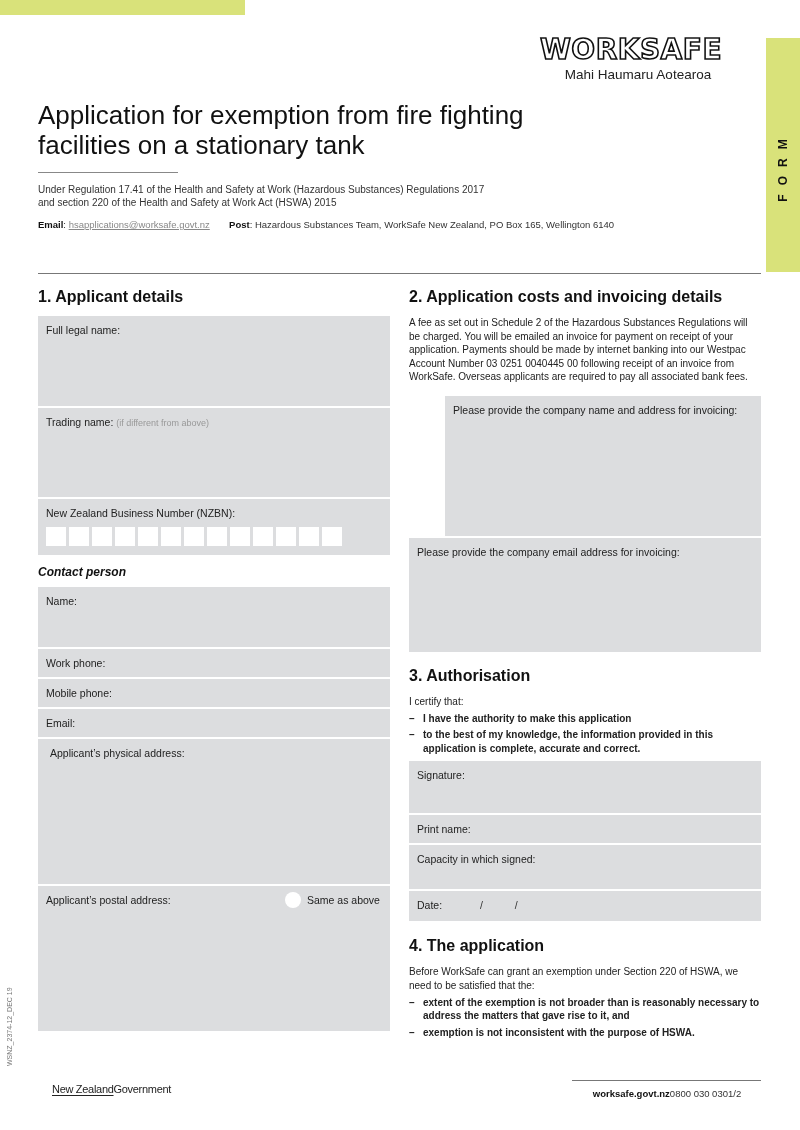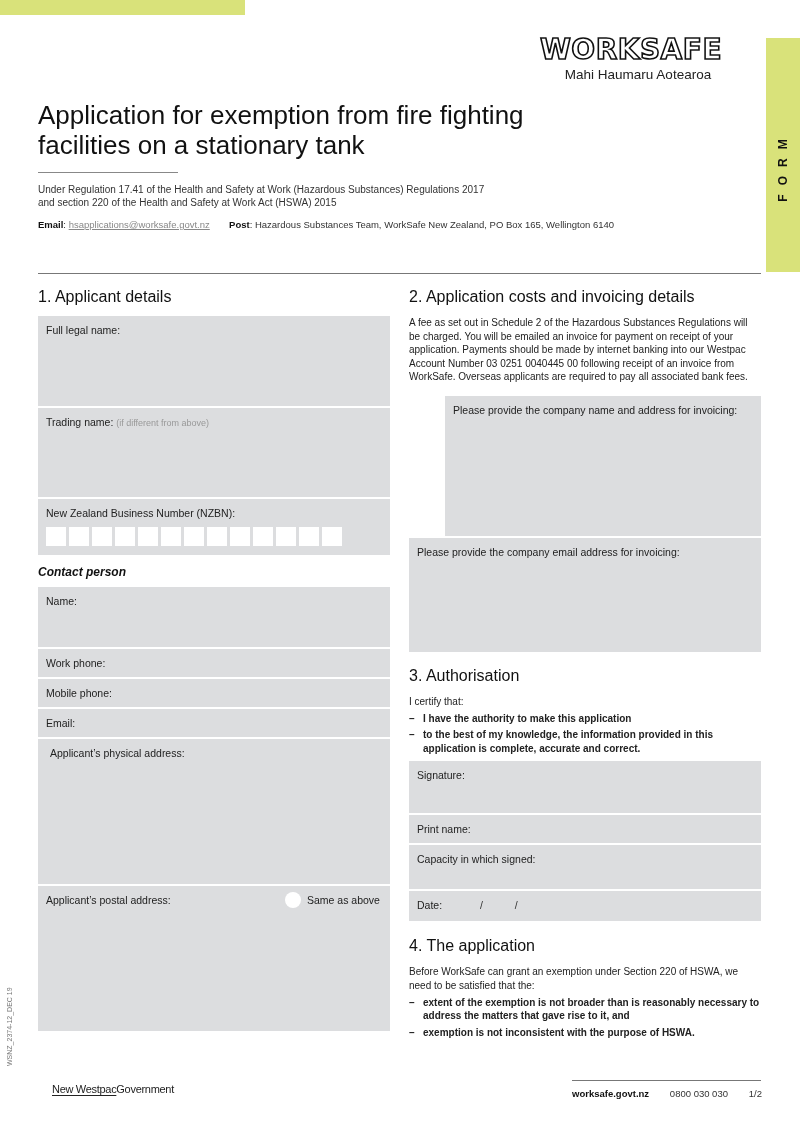--- a/index.html
+++ b/index.html
@@ -20,42 +20,42 @@
   .contact-line { position: absolute; left: 38px; top: 219px; font-size: 9.5px; color: #333; white-space: nowrap; }
   .contact-line b { color: #111; }
   .email-link { color: #888; text-decoration: underline; }
   .contact-line .gap { display:inline-block; width: 14px; }
   .header-rule { position: absolute; left: 38px; top: 273px; width: 723px; height: 1px; background: #777; }
 
   .col { position: absolute; }
   .col-left { left: 38px; top: 288px; width: 352px; }
   .col-right { left: 409px; top: 288px; width: 352px; }
 
-  h2 { font-size: 16px; font-weight: normal; color: #111; margin-bottom: 10px; }
+  h2 { font-size: 16px; font-weight: bold; color: #111; margin-bottom: 10px; }
   h3 { font-size: 12px; font-weight: bold; color: #111; margin: 6px 0 8px; font-style: italic; }
 
   .box { background: #dcdddf; position: relative; border-bottom: 2px solid #fff; padding: 8px 8px; font-size: 10.5px; color: #222; }
   .box .hint { color: #999; font-size: 9px; }
   .para { font-size: 10px; line-height: 13.6px; color: #222; }
   ul.dash { list-style: none; }
   ul.dash li { position: relative; padding-left: 14px; font-size: 10px; line-height: 13.6px; margin-top: 3px; color: #222; font-weight: bold; }
   ul.dash li::before { content: "–"; position: absolute; left: 0; }
 
   .nzbn-cells { display: flex; gap: 3px; margin-top: 8px; }
   .nzbn-cell { width: 20px; height: 19px; background: #fff; }
 
   .radio { position: absolute; width: 16px; height: 16px; border-radius: 50%; background: #fff; }
   .date-sep { color: #333; margin: 0 4px; }
   .date-field { display:inline-block; width: 18px; height: 10px; }
 
   .footer-code { position: absolute; left: 6px; top: 1066px; transform-origin: left top; transform: rotate(-90deg); font-size: 7px; color: #777; white-space: nowrap; }
   .nzgov { position: absolute; left: 52px; top: 1083px; font-size: 11px; color: #222; letter-spacing: -0.3px; }
   .nzgov b { font-weight: normal; text-decoration: underline; text-underline-offset: 2px; }
   .footer-rule { position: absolute; left: 572px; top: 1080px; width: 189px; height: 1px; background: #777; }
-  .footer-info { position: absolute; left: 572px; top: 1088px; width: 190px; font-size: 9.5px; color: #333; display: flex; justify-content: space-between; }
+  .footer-info { position: absolute; left: 572px; top: 1088px; width: 190px; font-size: 9.5px; color: #333; display: flex; justify-content: center; }
   .footer-info b { color: #111; }
 </style>
 </head>
 <body>
 
 <div class="top-bar"></div>
 <div class="side-tab">
   <div class="side-tab-label">FORM</div>
 </div>
 
@@ -174,20 +174,20 @@
   <h2 style="margin-top:16px;">4. The application</h2>
   <p class="para">Before WorkSafe can grant an exemption under Section 220 of HSWA, we need to be satisfied that the:</p>
   <ul class="dash">
     <li>extent of the exemption is not broader than is reasonably necessary to address the matters that gave rise to it, and</li>
     <li>exemption is not inconsistent with the purpose of HSWA.</li>
   </ul>
 </div>
 
 <div class="footer-code">WSNZ_2374-12_DEC 19</div>
 <div class="nzgov">
-  <b>New Westpac</b><span>Government</span>
+  <b>New Zealand</b><span>Government</span>
 </div>
 <div class="footer-rule"></div>
 <div class="footer-info">
   <b>worksafe.govt.nz</b>
   <span>0800 030 030</span>
   <span>1/2</span>
 </div>
 
 </body></html>

